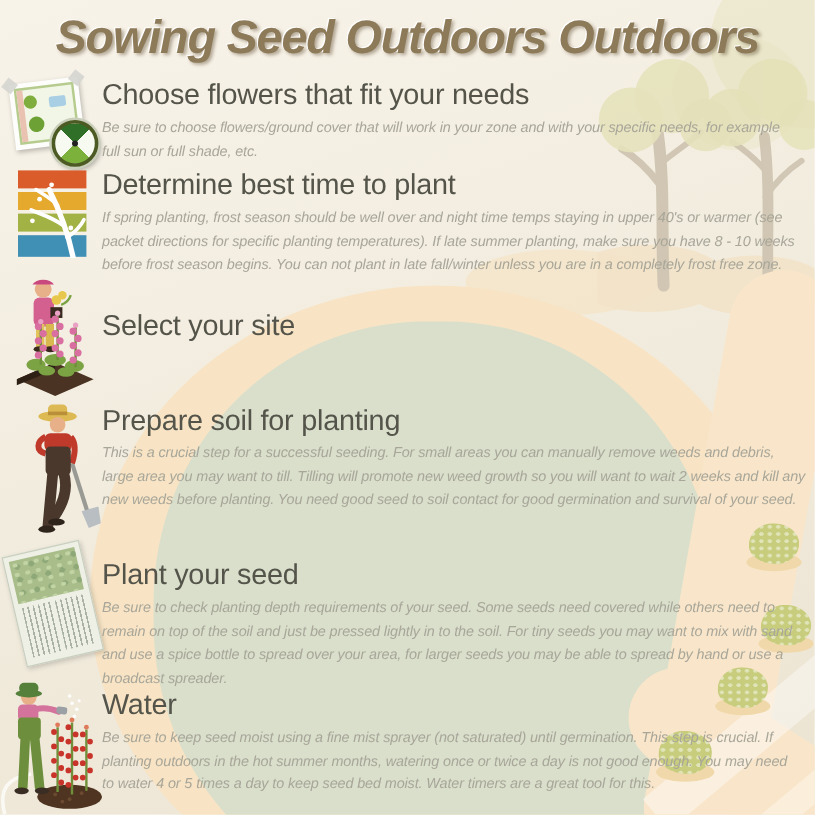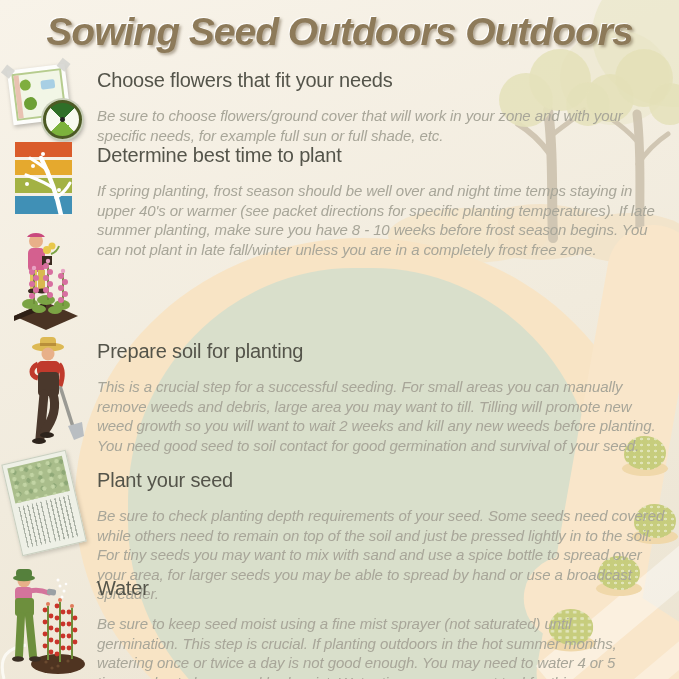--- a/index.html
+++ b/index.html
@@ -36,22 +36,22 @@
   .b1{left:620px;top:430px;}
   .b2{left:630px;top:498px;}
   .b3{left:594px;top:550px;}
   .b4{left:546px;top:604px;transform:scale(1.06);}
 
   
   .title{position:absolute;top:10px;left:0;width:100%;margin:0;text-align:center;z-index:5;
          font-style:italic;font-weight:bold;font-size:39px;letter-spacing:-1px;color:#8d7a59;
          text-shadow:-1px -1px 0 rgba(255,255,255,.9),2px 2px 3px rgba(96,78,52,.45);}
   .step{position:absolute;left:85px;z-index:5;}
-  .heading{margin:0 12px 3px;font-size:20px;font-weight:normal;color:#54544a;letter-spacing:-.2px;line-height:28px;}
-  .bodytext{margin:12px;font-style:italic;font-size:15px;line-height:19.5px;color:#a8a699;letter-spacing:-.1px;}
+  .heading{margin:0 0 3px;font-size:24px;font-weight:normal;color:#54544a;letter-spacing:-.2px;line-height:28px;}
+  .bodytext{margin:0;font-style:italic;font-size:12px;line-height:19.5px;color:#a8a699;letter-spacing:-.1px;}
   .s1{top:66px;width:575px;}
   .s2{top:141px;width:588px;}
   .s3{top:258px;width:572px;}
   .s4{top:337px;width:588px;}
   .s5{top:466px;width:594px;}
   .s6{top:574px;width:578px;}
 
   
   .icon{position:absolute;z-index:4;}
 
@@ -154,20 +154,21 @@
 
   <section class="step s1">
     <h2 class="heading">Choose flowers that fit your needs</h2>
     <p class="bodytext">Be sure to choose flowers/ground cover  that will work in your zone and with your specific needs, for example full sun or full shade, etc.</p>
   </section>
   <section class="step s2">
     <h2 class="heading">Determine best time to plant</h2>
     <p class="bodytext">If spring planting, frost season should be well over and  night time temps staying in upper 40's or warmer (see packet directions for specific planting temperatures). If late summer planting, make sure you have 8 - 10 weeks before frost season begins. You can not plant in late fall/winter unless you are in a completely frost free zone.</p>
   </section>
   <section class="step s3">
+    <h2 class="heading">Select your site</h2>
   </section>
   <section class="step s4">
     <h2 class="heading">Prepare soil for planting</h2>
     <p class="bodytext">This is a crucial step for a successful seeding. For small areas you can manually remove weeds and debris, large area you may want to till. Tilling will promote new weed growth so you will want to wait 2 weeks and kill any new weeds before planting. You need good seed to soil contact for good germination and survival of your seed.</p>
   </section>
   <section class="step s5">
     <h2 class="heading">Plant your seed</h2>
     <p class="bodytext">Be sure to check planting depth requirements of  your seed.  Some seeds need covered while others need to remain on top of the soil and just be pressed lightly in to the  soil. For tiny seeds you may want to mix with sand and use a spice bottle to spread over your area, for larger seeds you may be able to spread by hand or use a broadcast spreader.</p>
   </section>
   <section class="step s6">

